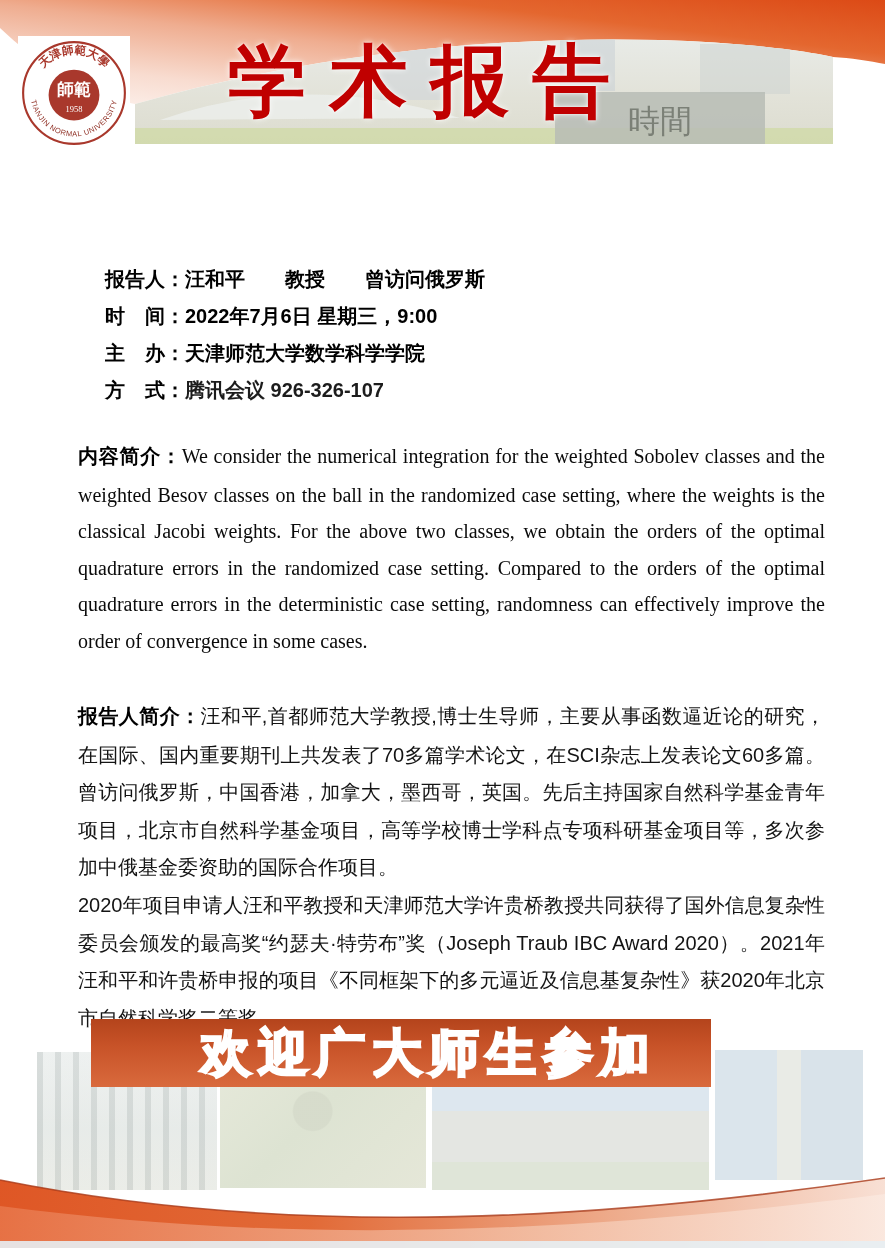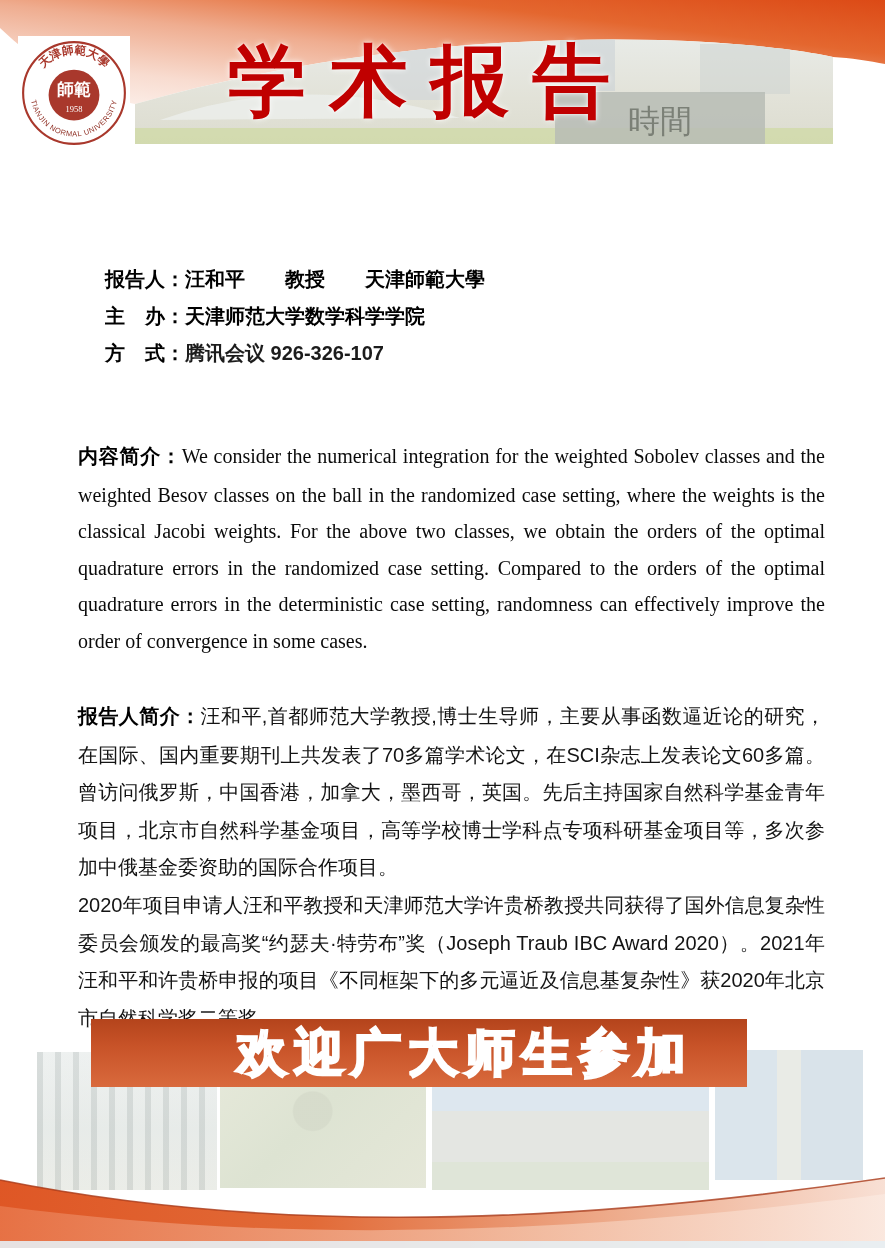--- a/index.html
+++ b/index.html
@@ -73,21 +73,21 @@
   }
   .photo-4{
     left:715px;top:1050px;width:148px;height:130px;
     background:
       linear-gradient(90deg,#dbe5ec 0 42%, #e9ebe6 42% 58%, #d9e3ea 58% 100%);
   }
   
   .welcome{
     position:absolute;left:91px;top:1019px;width:620px;height:68px;z-index:6;
     background:linear-gradient(180deg,#b4441c 0%, #c85328 40%, #d96a3d 100%);
-    display:flex;align-items:center;justify-content:center;padding-left:36px;
+    display:flex;align-items:center;justify-content:center;
   }
   .welcome span{
     font-size:50px;font-weight:bold;letter-spacing:0.14em;
     color:#c8441e;
     -webkit-text-stroke:2.5px #ffffff;
     text-shadow:0 0 1px #fff;
     transform:translateX(28px);
     white-space:nowrap;
   }
   
@@ -148,21 +148,24 @@
         <textPath href="#arcBot" startOffset="50%" text-anchor="middle">TIANJIN NORMAL UNIVERSITY</textPath>
       </text>
     </svg>
   </div>
 
   <div class="banner-title">学术报告</div>
 
 
   <div class="info">
     <div class="info-row">
-      <span class="info-label">报告人：</span><span class="info-value">汪和平　　教授　　天津師範大學</span>
+      <span class="info-label">报告人：</span><span class="info-value">汪和平　　教授　　曾访问俄罗斯</span>
+    </div>
+    <div class="info-row">
+      <span class="info-label">时　间：</span><span class="info-value">2022年7月6日 星期三，9:00</span>
     </div>
     <div class="info-row">
       <span class="info-label">主　办：</span><span class="info-value">天津师范大学数学科学学院</span>
     </div>
     <div class="info-row">
       <span class="info-label">方　式：</span><span class="info-value light">腾讯会议  926-326-107</span>
     </div>
   </div>
 
   <div class="abstract">

